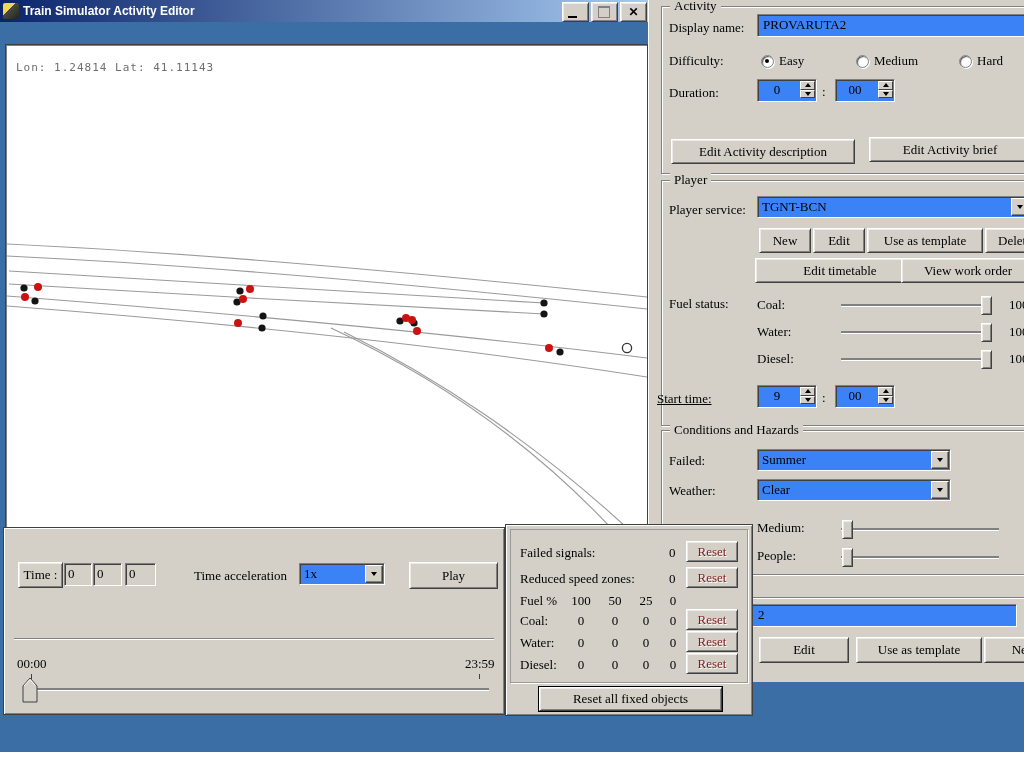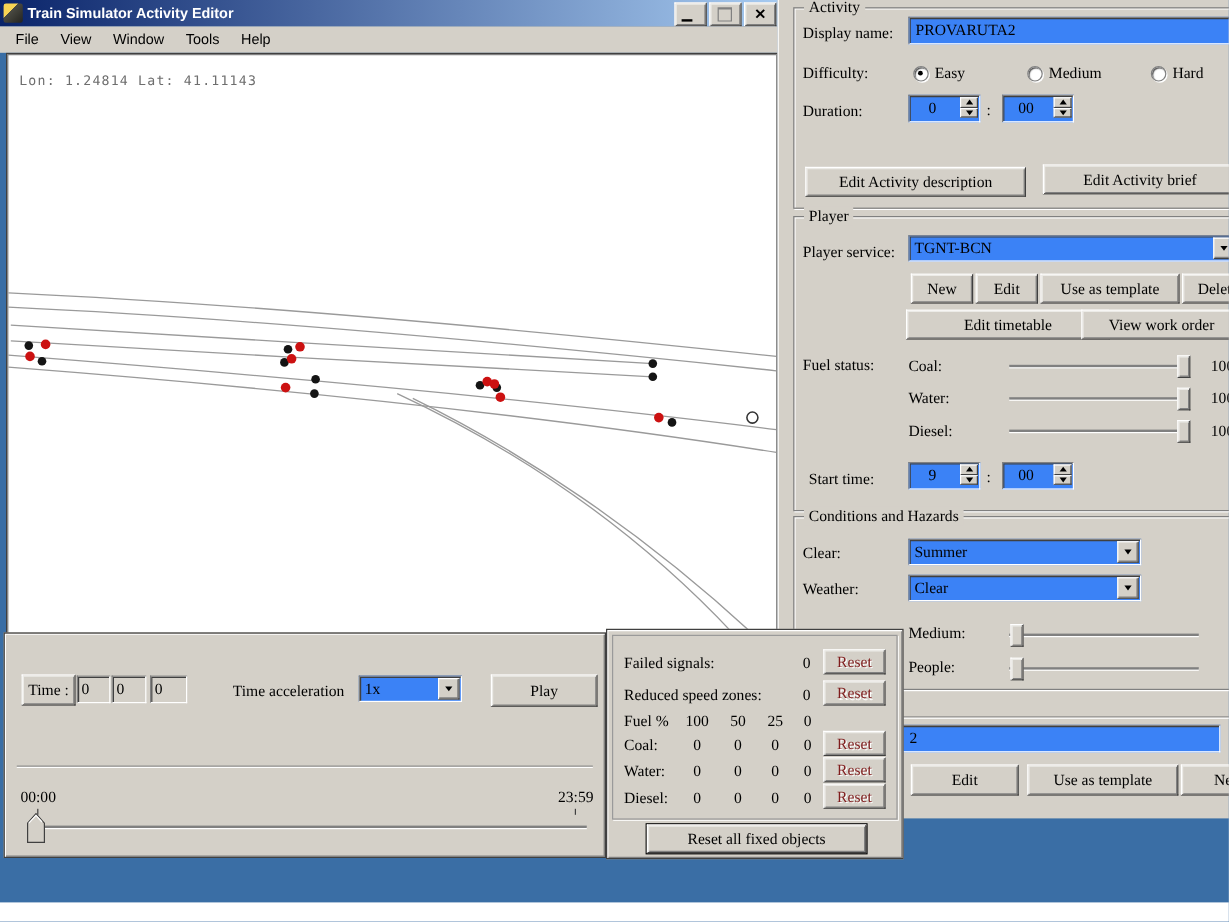--- a/index.html
+++ b/index.html
@@ -84,27 +84,20 @@
       </div>
       <div class="tbtn">
         <span style="position:absolute;left:6px;top:3px;width:10px;height:9px;border:1px solid #808080;border-top:2px solid #808080;"></span>
       </div>
       <div class="tbtn">
         <span style="position:absolute;left:0;top:0;width:100%;height:100%;display:flex;align-items:center;justify-content:center;font:bold 12px 'Liberation Sans',sans-serif;">✕</span>
       </div>
     </div>
   </div>
 
-  <div class="abs" id="menubar">
-    <span class="mitem">File</span>
-    <span class="mitem">View</span>
-    <span class="mitem">Window</span>
-    <span class="mitem">Tools</span>
-    <span class="mitem">Help</span>
-  </div>
 
   <div class="abs" id="map">
     <div id="coords">Lon: 1.24814 Lat: 41.11143</div>
     <svg width="641" height="483" viewBox="5 44 641 483" style="position:absolute;left:0;top:0;">
         <path d="M6,243 C200,252 420,272 646,296" fill="none" stroke="#9a9a9a" stroke-width="1.1"></path>
         <path d="M6,255 C200,264 420,284 646,308" fill="none" stroke="#9a9a9a" stroke-width="1.1"></path>
         <path d="M8,270 C180,280 380,293 543,302" fill="none" stroke="#9a9a9a" stroke-width="1.1"></path>
         <path d="M8,283 C180,293 380,305 543,313" fill="none" stroke="#9a9a9a" stroke-width="1.1"></path>
         <path d="M6,295 C200,310 430,330 646,357" fill="none" stroke="#9a9a9a" stroke-width="1.1"></path>
         <path d="M6,305 C200,320 430,342 646,376" fill="none" stroke="#9a9a9a" stroke-width="1.1"></path>
@@ -204,21 +197,21 @@
     <div class="val" style="left:360px;top:297px;">100</div>
     <div class="lbl" style="left:108px;top:324px;">Water:</div>
     <div class="strack" style="left:192px;top:331px;width:148px;"></div>
     <div class="sthumb" style="left:332px;top:323px;"></div>
     <div class="val" style="left:360px;top:324px;">100</div>
     <div class="lbl" style="left:108px;top:351px;">Diesel:</div>
     <div class="strack" style="left:192px;top:358px;width:148px;"></div>
     <div class="sthumb" style="left:332px;top:350px;"></div>
     <div class="val" style="left:360px;top:351px;">100</div>
 
-    <div class="lbl" style="left:25px;top:391px;">Start time:</div>
+    <div class="lbl" style="left:8px;top:391px;text-decoration:underline;">Start time:</div>
     <div class="sunk spin" style="left:108px;top:385px;width:58px;">
       <span class="v">9</span>
       <span class="btns">
           <span class="sbtn">
             <i class="tri-up"></i>
           </span>
           <span class="sbtn">
             <i class="tri-dn"></i>
           </span>
         </span>
@@ -232,21 +225,21 @@
           </span>
           <span class="sbtn">
             <i class="tri-dn"></i>
           </span>
         </span>
     </div>
 
     <div class="gb" style="left:12px;top:430px;width:380px;height:143px;">
       <span class="legend">Conditions and Hazards</span>
     </div>
-    <div class="lbl" style="left:20px;top:453px;">Clear:</div>
+    <div class="lbl" style="left:20px;top:453px;">Failed:</div>
     <div class="sunk combo" style="left:108px;top:449px;width:192px;height:20px;">
       <span class="t">Summer</span>
       <span class="arrow">
           <i class="tri-dn"></i>
         </span>
     </div>
     <div class="lbl" style="left:20px;top:483px;">Weather:</div>
     <div class="sunk combo" style="left:108px;top:479px;width:192px;height:20px;">
       <span class="t">Clear</span>
       <span class="arrow">

